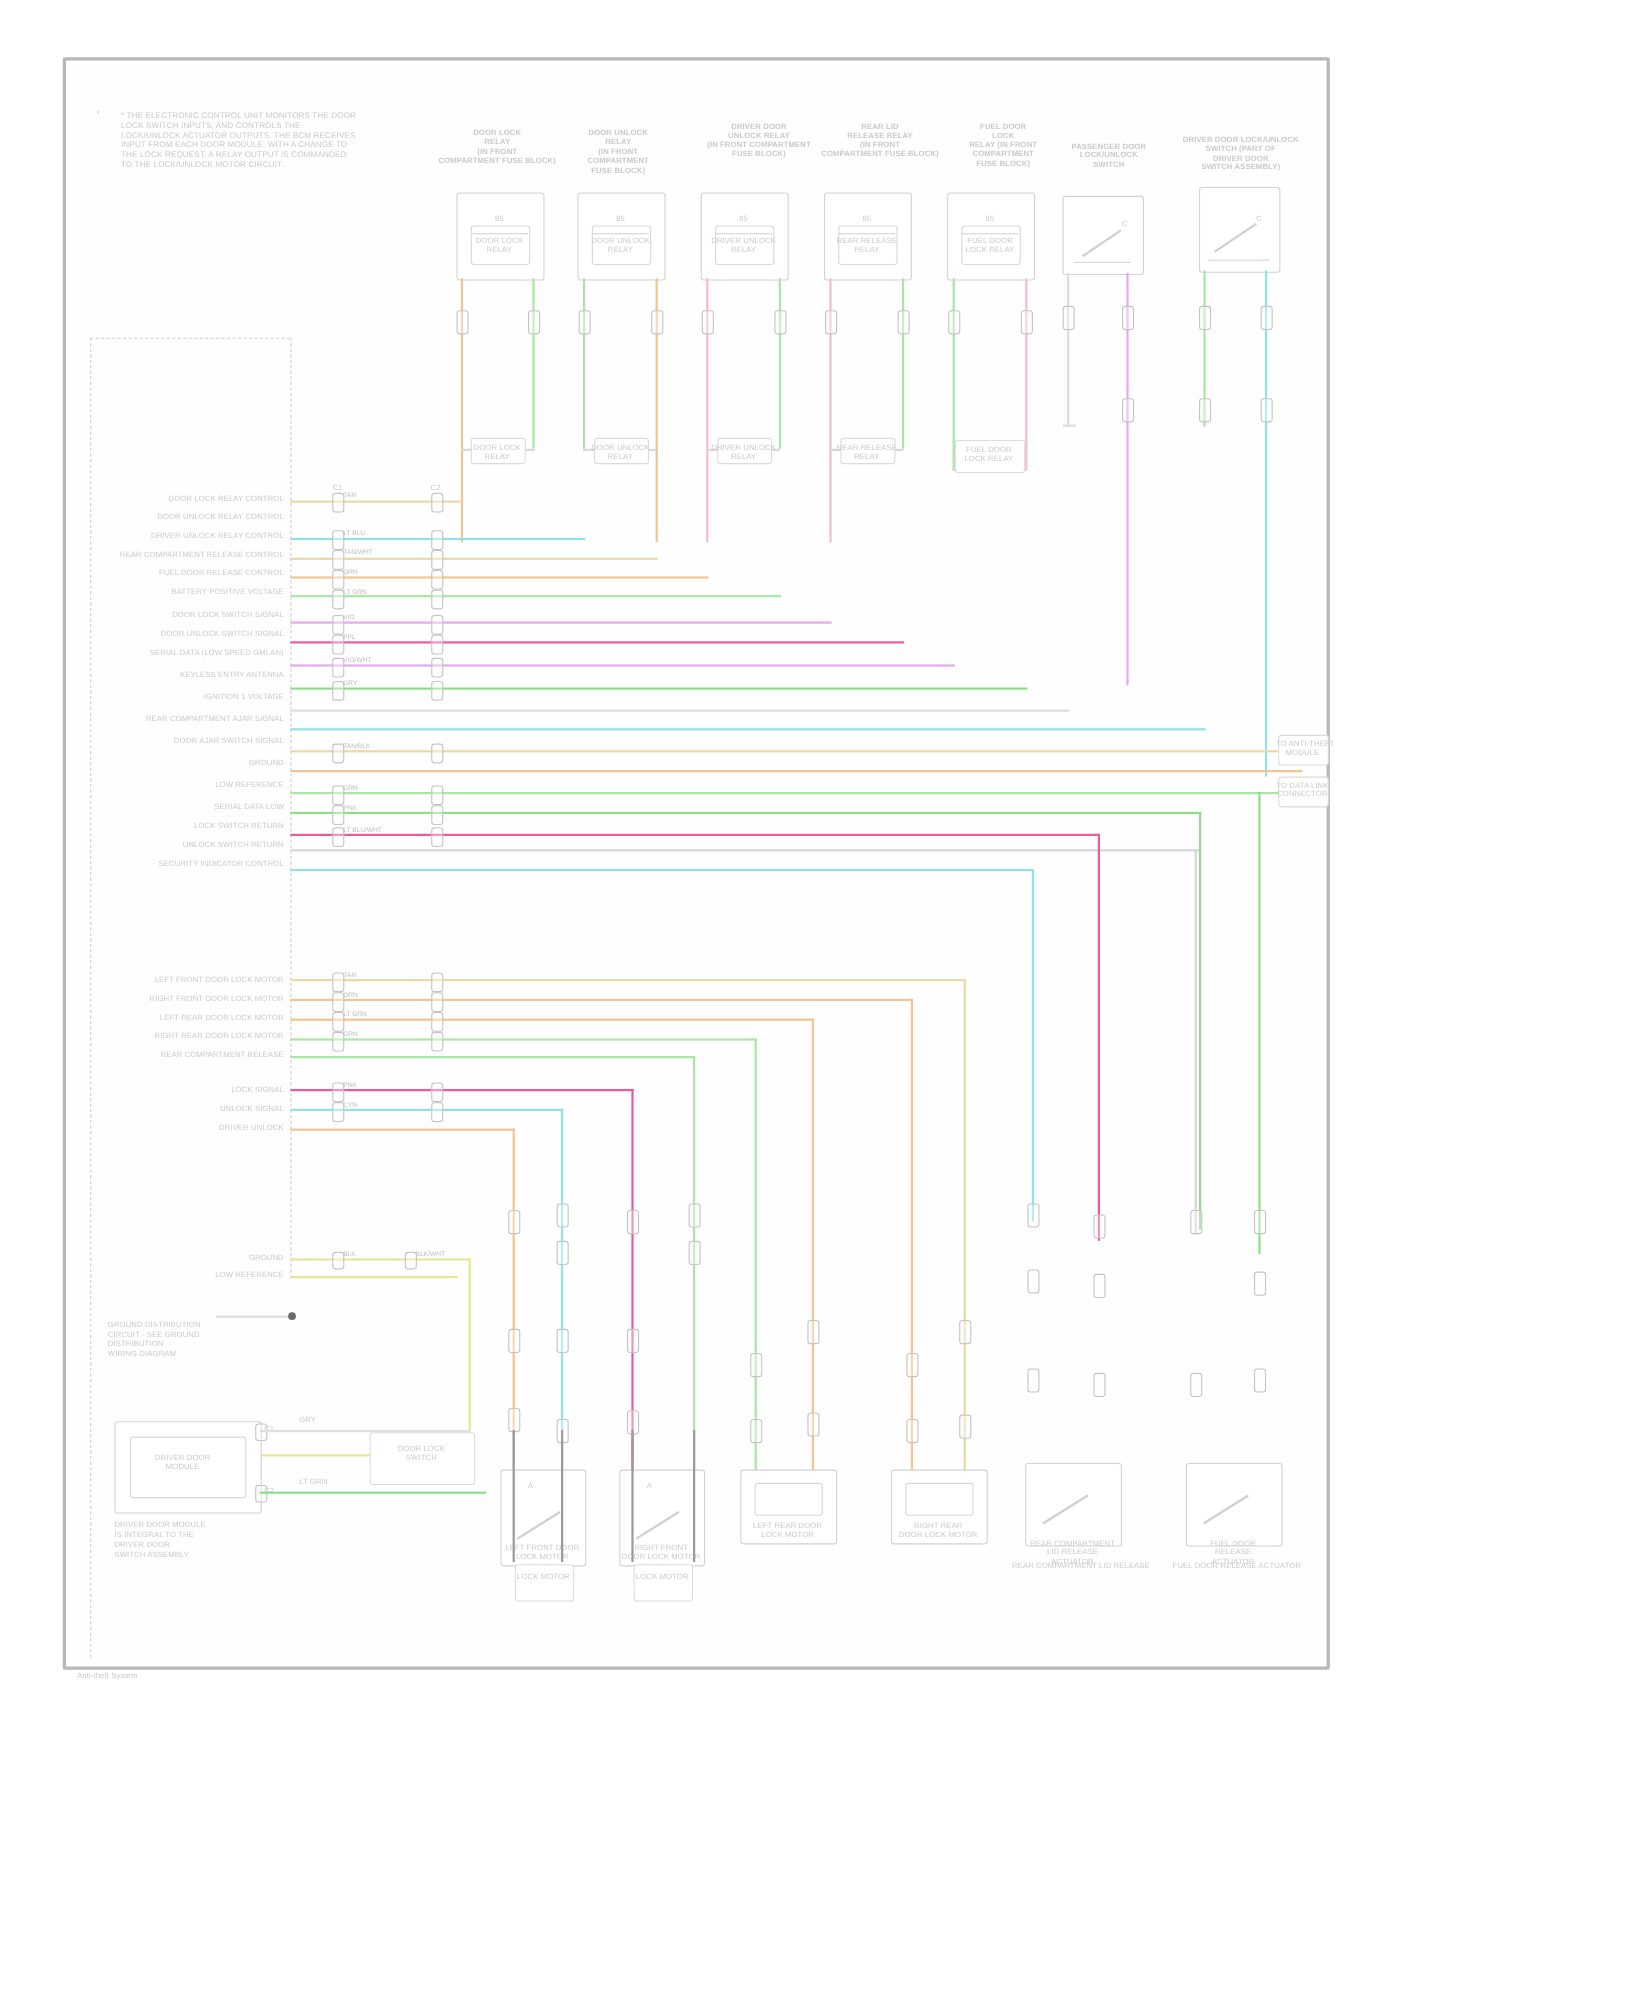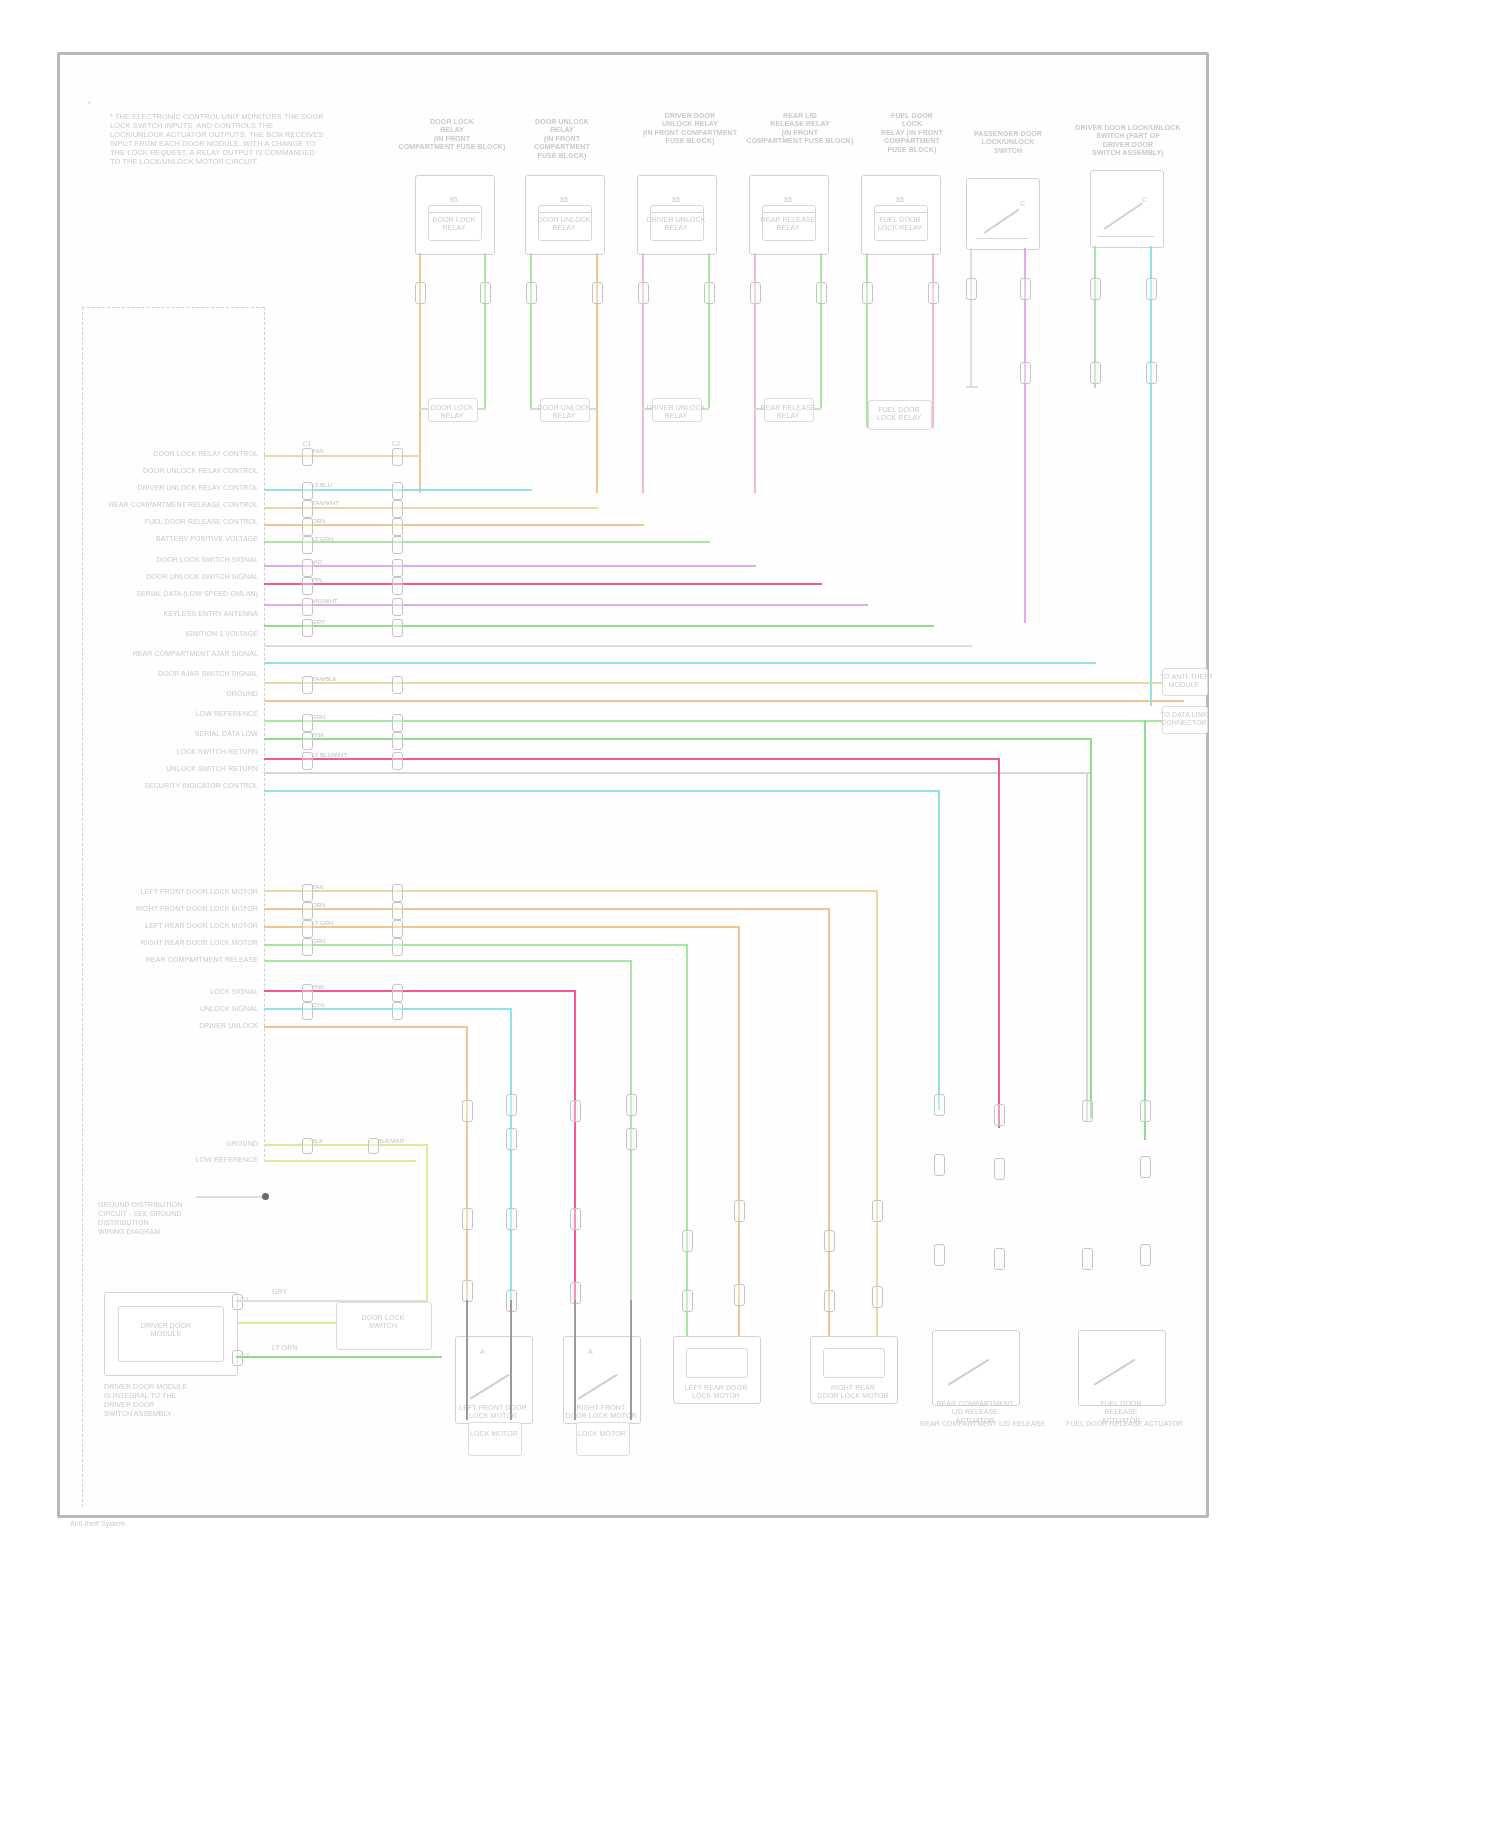--- a/index.html
+++ b/index.html
@@ -46,21 +46,21 @@
   .wl{position:absolute;color:#bdbdbd;font-size:6px;white-space:nowrap;
       filter:blur(.4px);font-family:"Liberation Sans",sans-serif;}
 </style>
 </head>
 <body>
 
 <div id="sheet">
 
   <div class="page-border"></div>
 
-  <div class="txt blur" style="left:110px;top:112px;width:230px;font-size:7.4px;line-height:9px;">* THE ELECTRONIC CONTROL UNIT MONITORS THE DOOR
+  <div class="txt blur" style="left:110px;top:100px;width:230px;font-size:7.4px;line-height:9px;">* THE ELECTRONIC CONTROL UNIT MONITORS THE DOOR
 LOCK SWITCH INPUTS, AND CONTROLS THE
 LOCK/UNLOCK ACTUATOR OUTPUTS. THE BCM RECEIVES
 INPUT FROM EACH DOOR MODULE. WITH A CHANGE TO
 THE LOCK REQUEST, A RELAY OUTPUT IS COMMANDED
 TO THE LOCK/UNLOCK MOTOR CIRCUIT.</div>
   <div class="txt" style="left:88px;top:100px;">*</div>
 
   <div class="txt c blur b" style="left:452px;top:118px;width:140px;font-size:7px;">DOOR LOCK
 RELAY
 (IN FRONT

